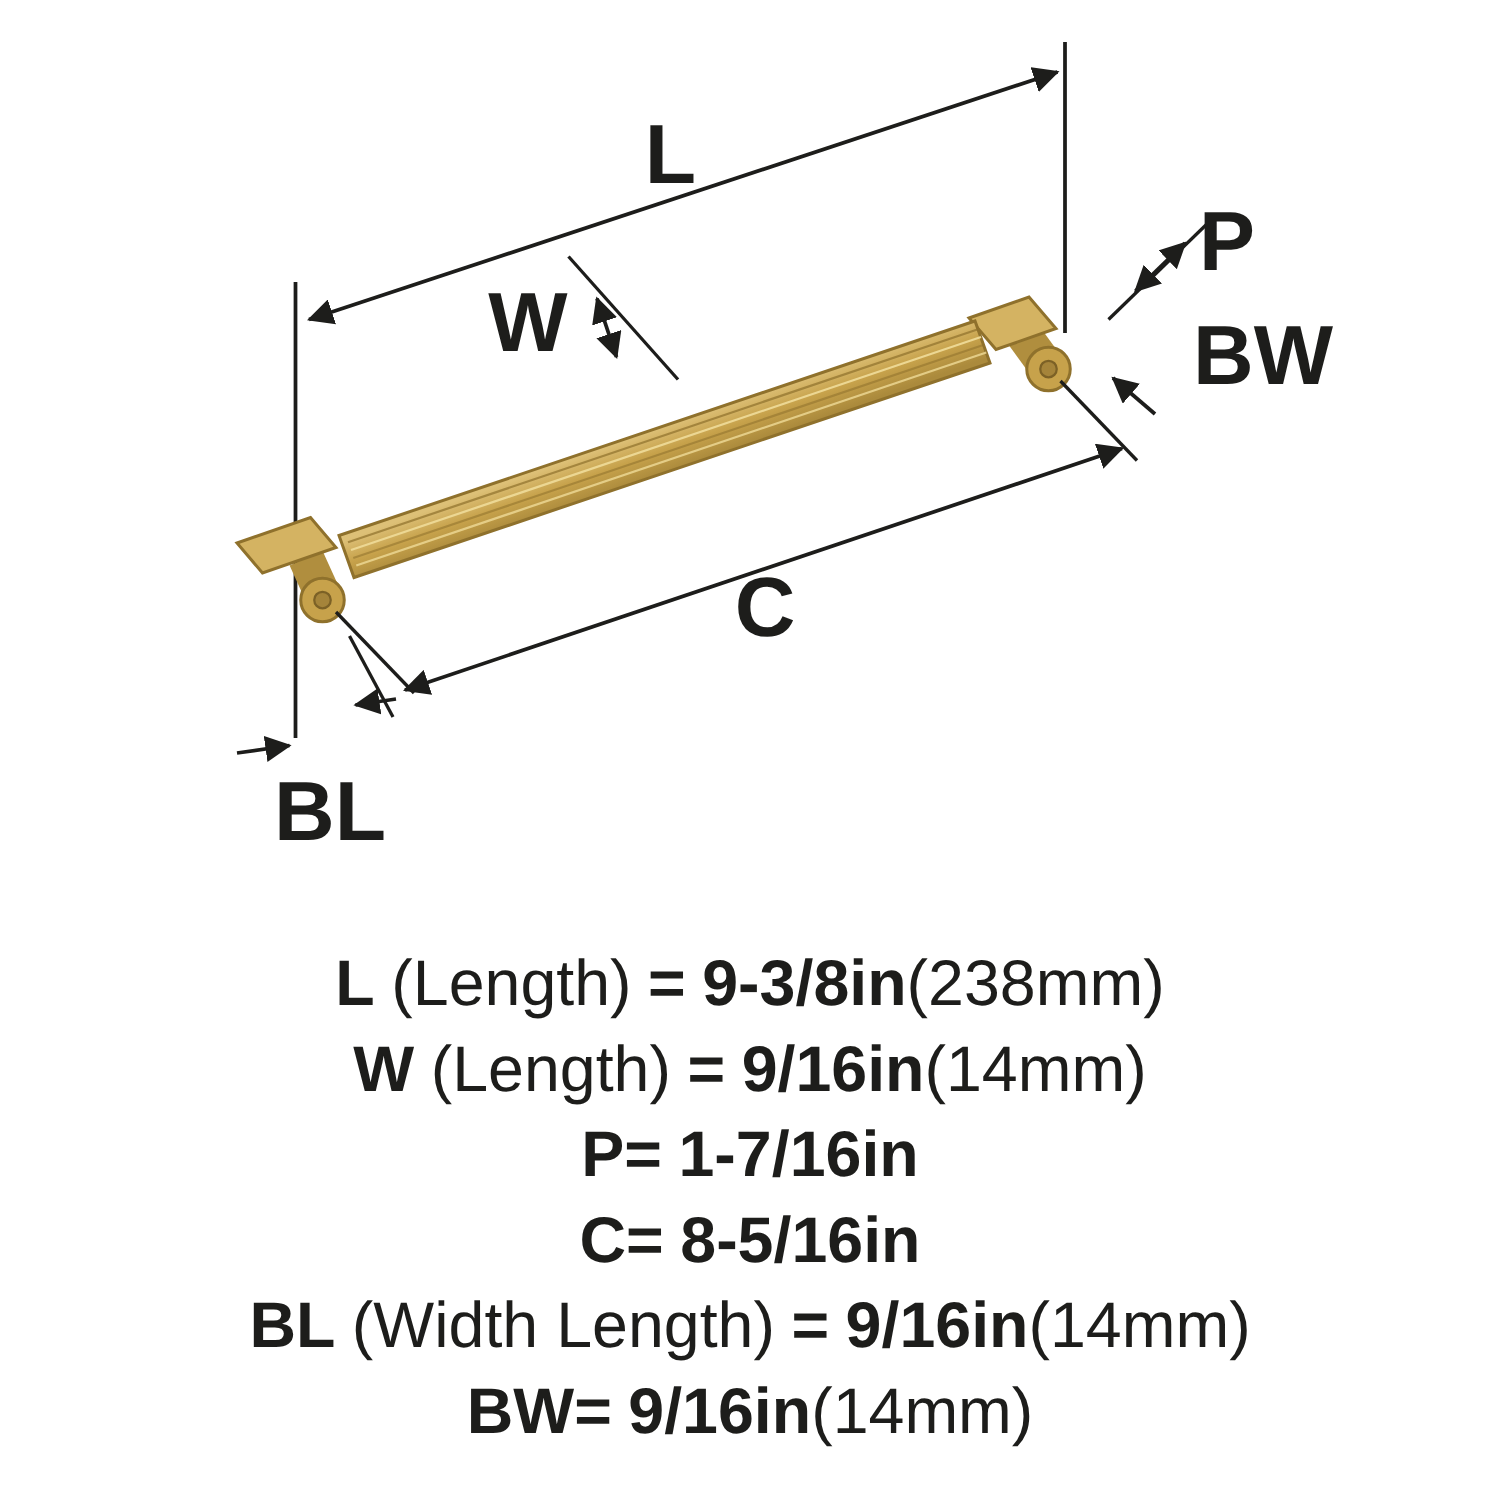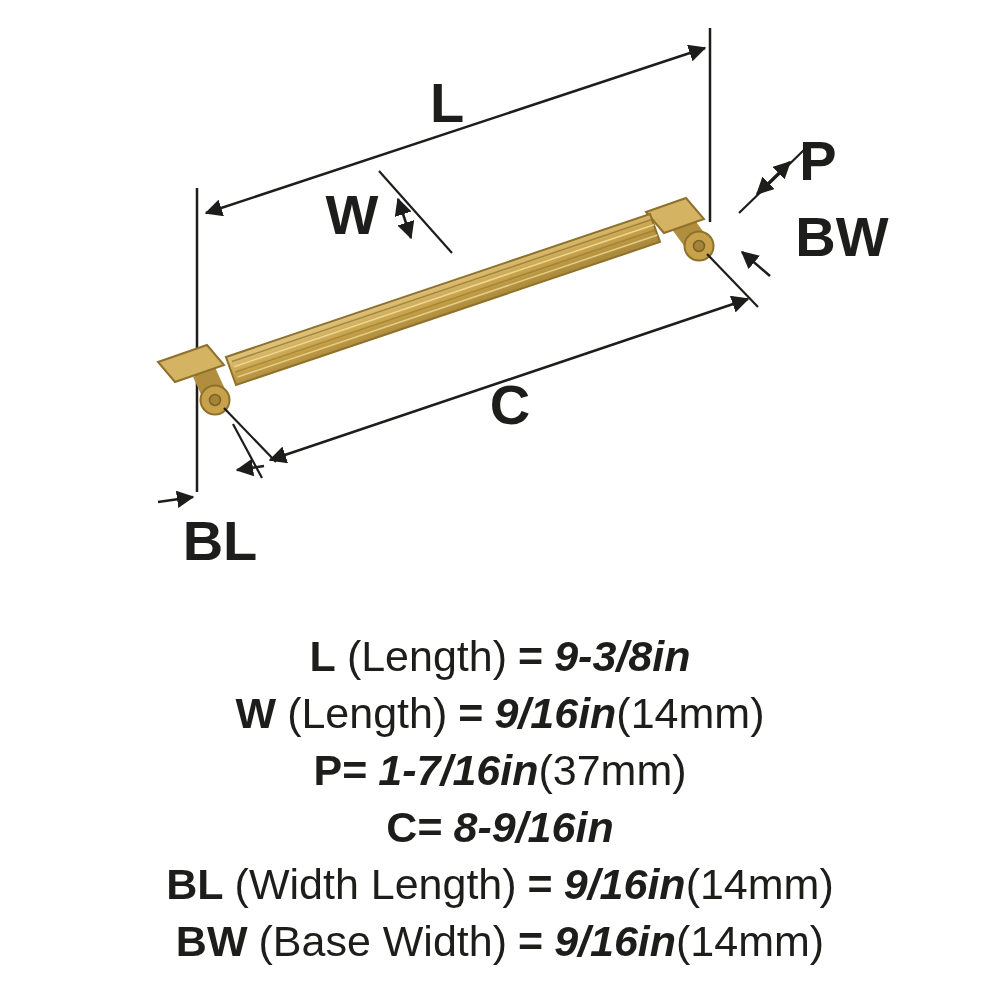--- a/index.html
+++ b/index.html
@@ -29,21 +29,21 @@
     display: flex;
     justify-content: center;
     align-items: baseline;
     line-height: 57px;
     font-size: 43px;
     white-space: pre;
   }
   .l-abbr  { font-weight: 700; }
   .l-name  { font-weight: 400; margin: 0 11px; text-align: center; }
   .l-eq    { font-weight: 700; margin-right: 11px; }
-  .l-value { font-weight: 700; font-style: italic; }
+  .l-value { font-weight: 700; }
   .l-metric{ font-weight: 400; }
 </style>
 </head>
 <body>
 
 <div class="page">
 
   <div class="diagram-wrap">
     <svg width="1000" height="624" viewBox="0 0 1000 624">
       <defs>
@@ -104,48 +104,47 @@
       <text x="220" y="560" text-anchor="middle" class="dim-label">BL</text>
     </svg>
   </div>
 
   <div class="legend">
     <div class="legend-row">
       <span class="l-abbr">L</span>
       <span class="l-name">(Length)</span>
       <span class="l-eq">=</span>
       <span class="l-value">9-3/8in</span>
+      <span class="l-metric">(238mm)</span>
     </div>
     <div class="legend-row">
       <span class="l-abbr">W</span>
       <span class="l-name">(Length)</span>
       <span class="l-eq">=</span>
       <span class="l-value">9/16in</span>
       <span class="l-metric">(14mm)</span>
     </div>
     <div class="legend-row">
       <span class="l-abbr">P</span>
       <span class="l-eq">=</span>
       <span class="l-value">1-7/16in</span>
-      <span class="l-metric">(37mm)</span>
     </div>
     <div class="legend-row">
       <span class="l-abbr">C</span>
       <span class="l-eq">=</span>
-      <span class="l-value">8-9/16in</span>
+      <span class="l-value">8-5/16in</span>
     </div>
     <div class="legend-row">
       <span class="l-abbr">BL</span>
       <span class="l-name">(Width Length)</span>
       <span class="l-eq">=</span>
       <span class="l-value">9/16in</span>
       <span class="l-metric">(14mm)</span>
     </div>
     <div class="legend-row">
       <span class="l-abbr">BW</span>
-      <span class="l-name">(Base Width)</span>
       <span class="l-eq">=</span>
       <span class="l-value">9/16in</span>
       <span class="l-metric">(14mm)</span>
     </div>
   </div>
 
 </div>
 
 </body></html>

